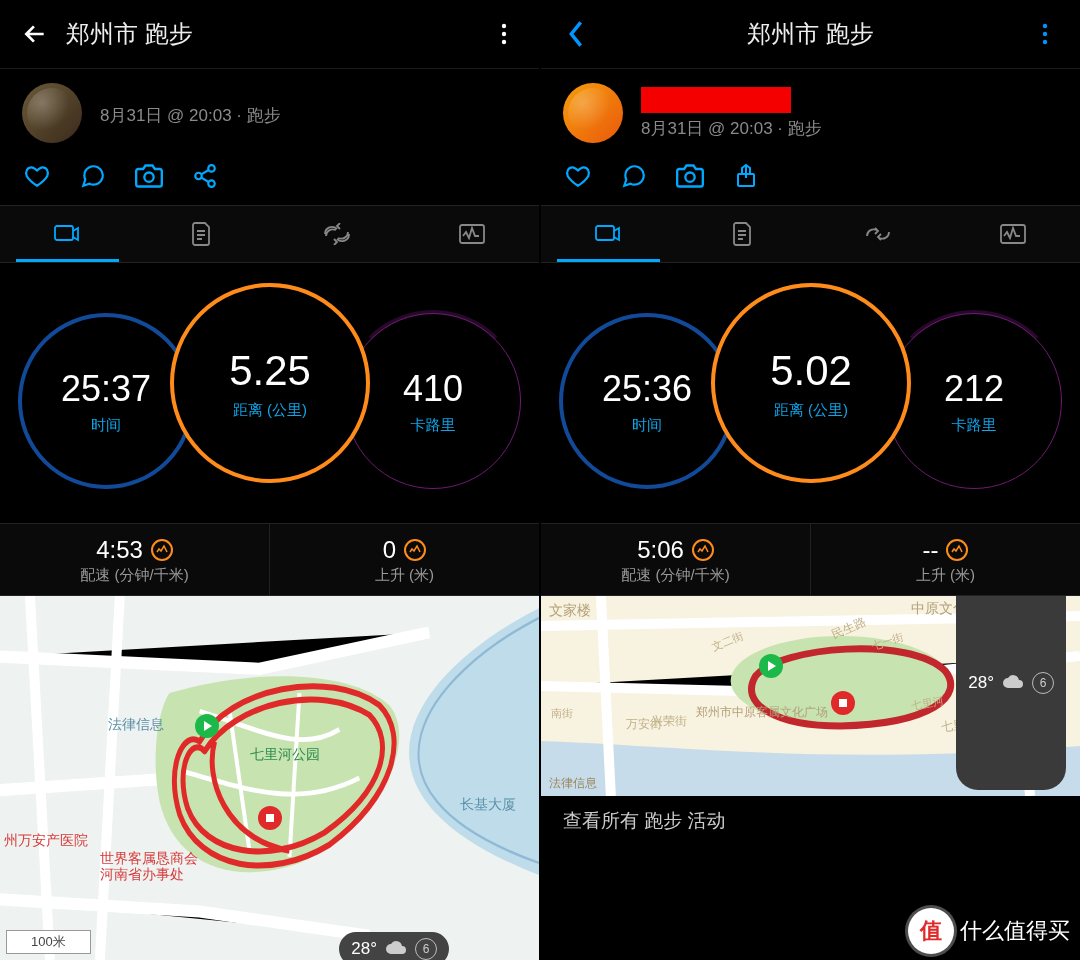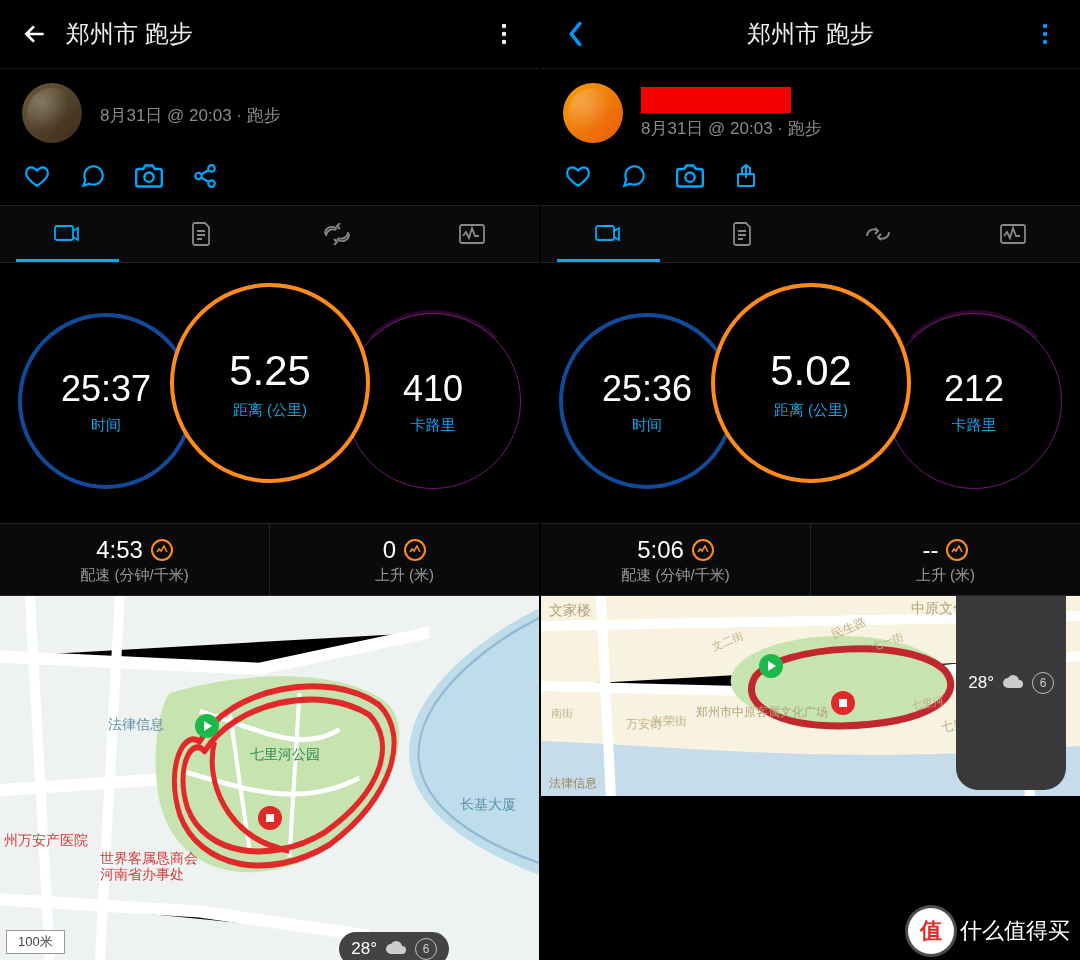--- a/index.html
+++ b/index.html
@@ -155,21 +155,21 @@
     position:absolute; width:24px; height:24px; border-radius:50%;
     display:flex; align-items:center; justify-content:center;
   }
   .startpin { background:#1cb94a; }
   .endpin { background:#e02a2a; }
   .startpin::after{ content:""; border-left:8px solid #fff; border-top:5px solid transparent; border-bottom:5px solid transparent; margin-left:2px; }
   .endpin::after{ content:""; width:8px; height:8px; background:#fff; }
 
   .scale {
     position:absolute; left:6px; bottom:6px; background:#fff; color:#444;
-    font-size:13px; padding:2px 11px; border:1px solid #999;
+    font-size:13px; padding:2px 24px; border:1px solid #999;
   }
   .wx {
     position:absolute; right:20px; bottom:14px; background:#3a3a3a; color:#fff;
     border-radius:22px; padding:6px 12px; display:flex; align-items:center; gap:8px;
     font-size:17px;
   }
   .wx .n { border:1px solid #bbb; border-radius:50%; width:22px; height:22px; display:flex; align-items:center; justify-content:center; font-size:12px; color:#ccc; }
 
   
   .peek { color:#ccc; font-size:19px; padding:12px 22px; }
@@ -504,19 +504,20 @@
       <span class="poi" style="left:8px; bottom:4px; color:#9a8860; font-size:12px;">法律信息</span>
       <div class="wx" style="right:14px; bottom:6px;">
         <span>28°</span>
         <svg width="22" height="16" viewBox="0 0 22 16" fill="#ccc">
             <path d="M6 13a5 5 0 010-10 6 6 0 0111 2 4 4 0 010 8H6z"></path>
           </svg>
         <span class="n">6</span>
       </div>
     </div>
 
+    <div class="peek">查看所有 跑步 活动</div>
   </div>
 </div>
 
 <div class="wm">
   <div class="badge">值</div>
   <span>什么值得买</span>
 </div>
 
 </body></html>

